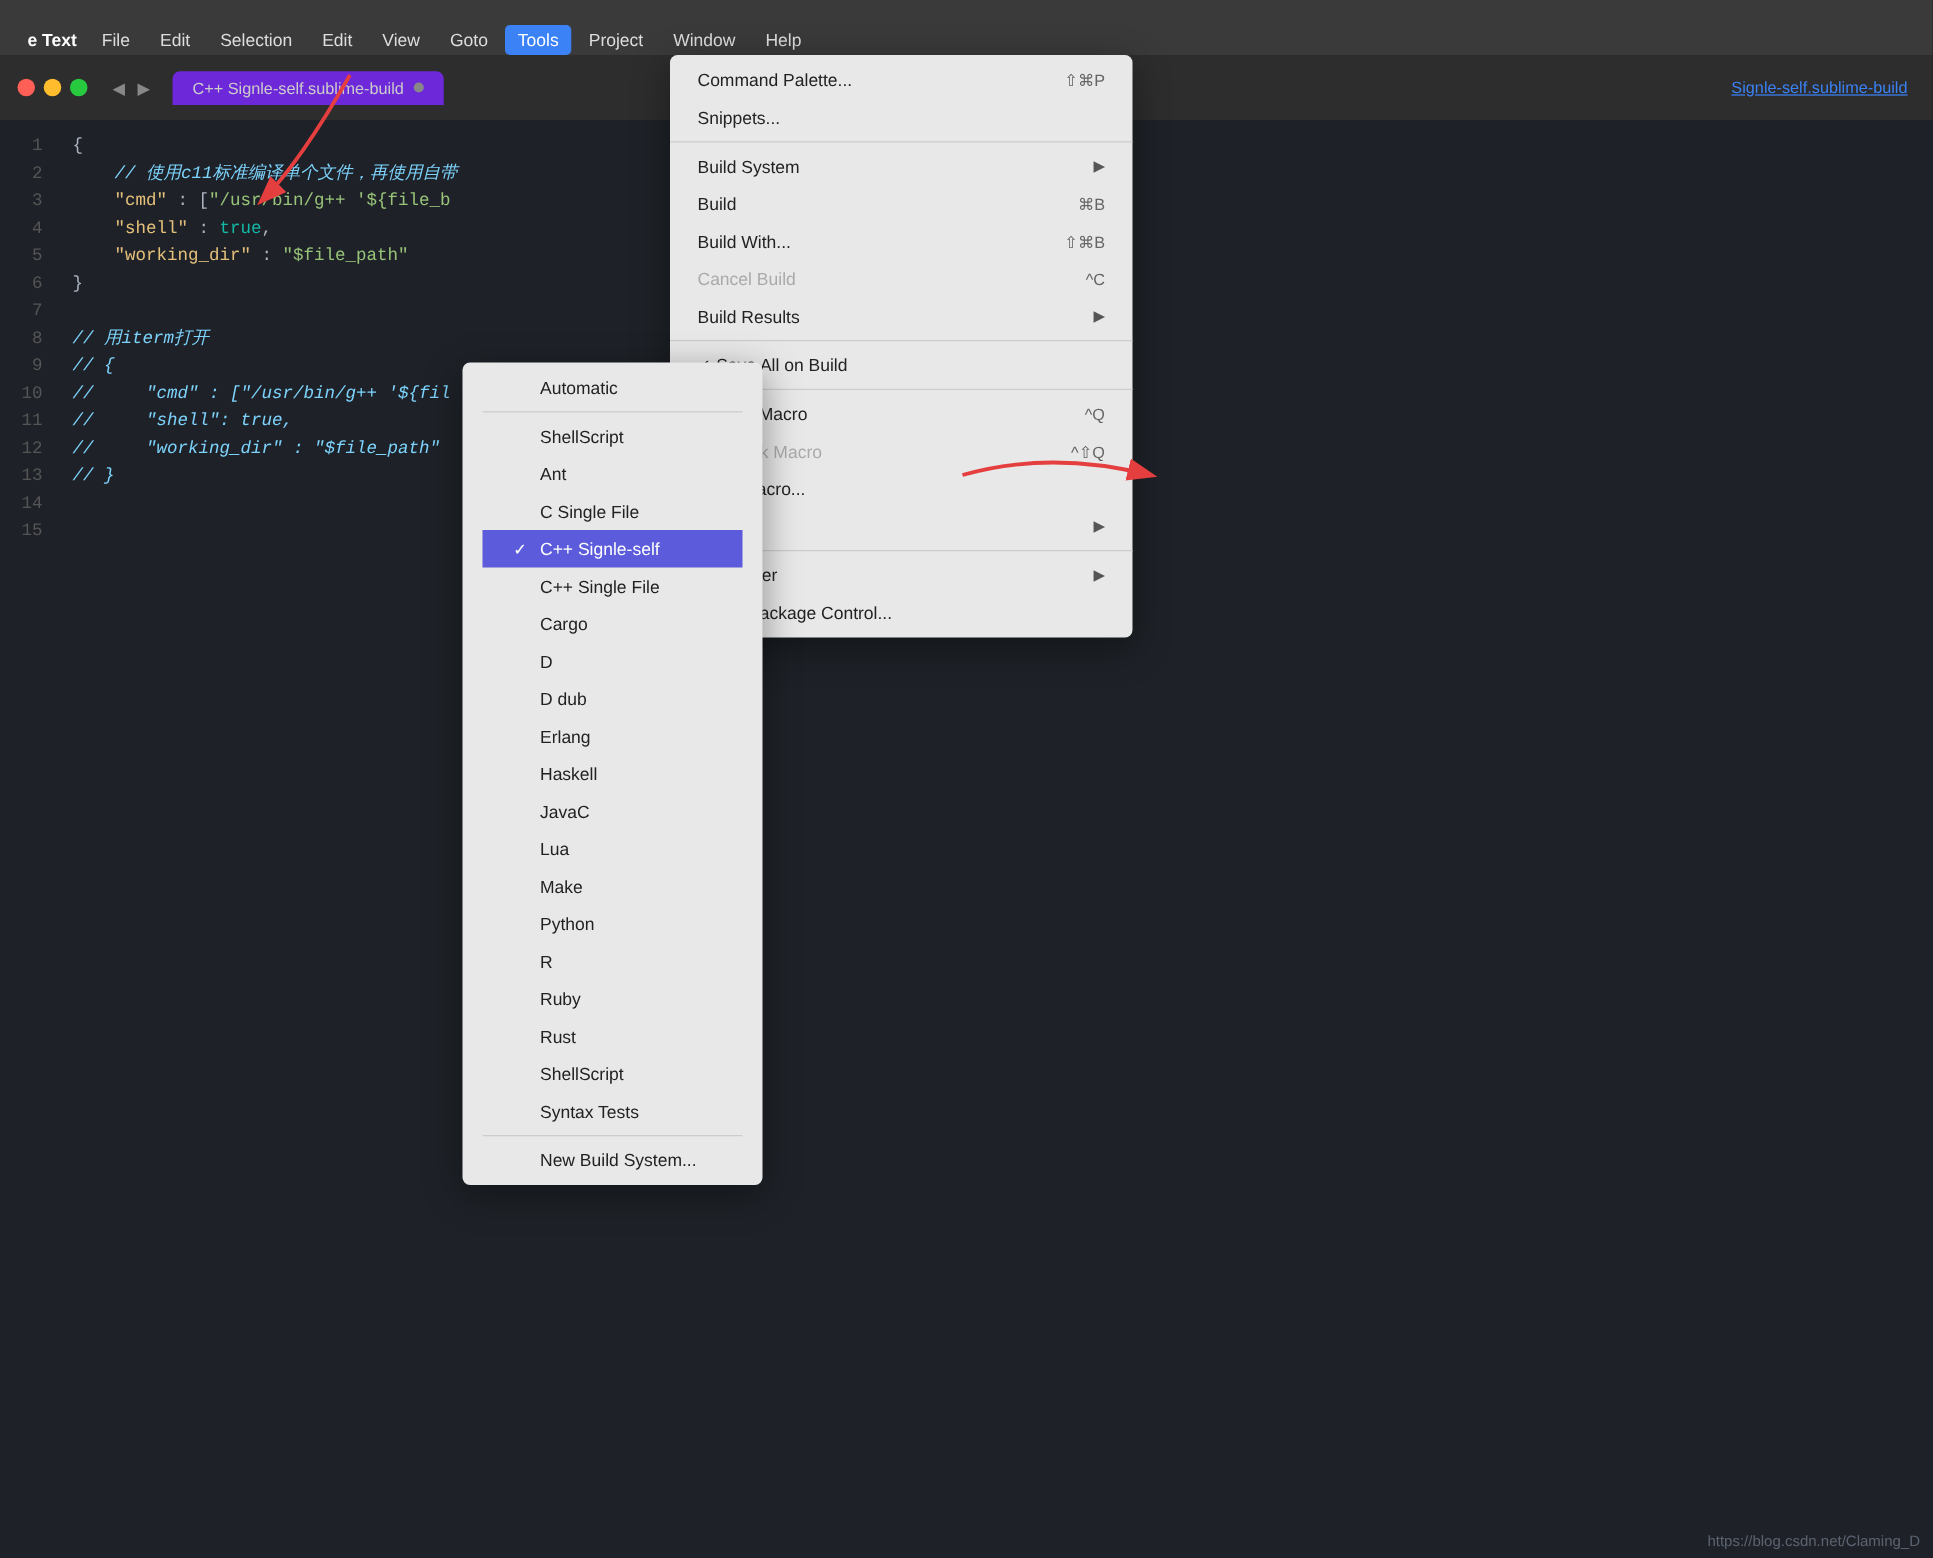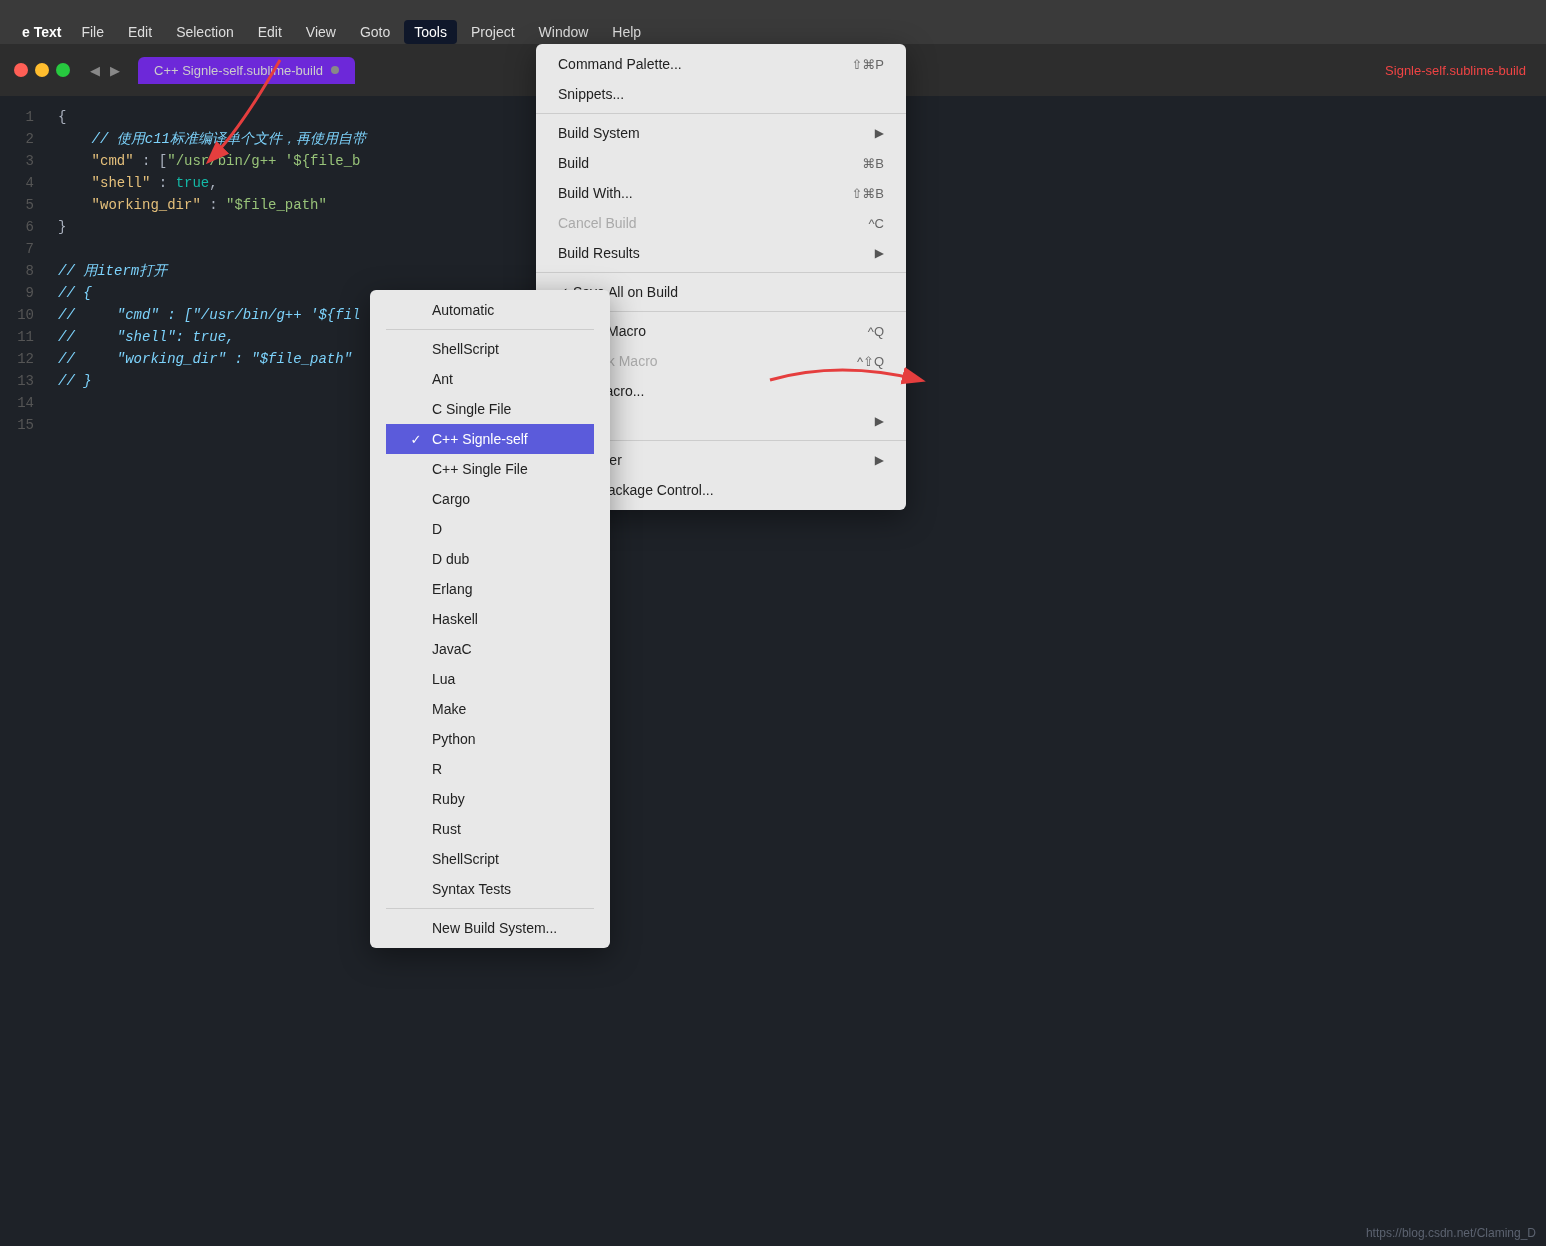--- a/index.html
+++ b/index.html
@@ -29,21 +29,21 @@
     }
     .menubar-item {
       color: #ddd;
       font-size: 14px;
       padding: 4px 10px;
       border-radius: 4px;
       cursor: pointer;
       white-space: nowrap;
     }
     .menubar-item.active {
-      background: #0f172a;
+      background: #3b82f6;
       color: #fff;
     }
 
     
     .titlebar {
       width: 100%;
       height: 52px;
       background: #2d2d2d;
       display: flex;
       align-items: center;
@@ -277,21 +277,21 @@
     <div class="traffic-light tl-green"></div>
   </div>
   <div class="nav-arrows">
     <div class="nav-arrow">◀</div>
     <div class="nav-arrow">▶</div>
   </div>
   <div class="tab">
     <span style="font-size:13px;color:#ccc;">C++ Signle-self.sublime-build</span>
     <div class="tab-dot"></div>
   </div>
-  <div style="position:absolute;right:20px;top:50%;transform:translateY(-50%);color:#ef4444;font-size:13px;">Signle-self.sublime-build</div>
+  <div style="position:absolute;right:20px;top:50%;transform:translateY(-50%);color:#3b82f6;font-size:13px;text-decoration:underline;">Signle-self.sublime-build</div>
 </div>
 
 <div class="editor-area">
   <div class="line-numbers">
     <div>1</div>
     <div>2</div>
     <div>3</div>
     <div>4</div>
     <div>5</div>
     <div>6</div>

